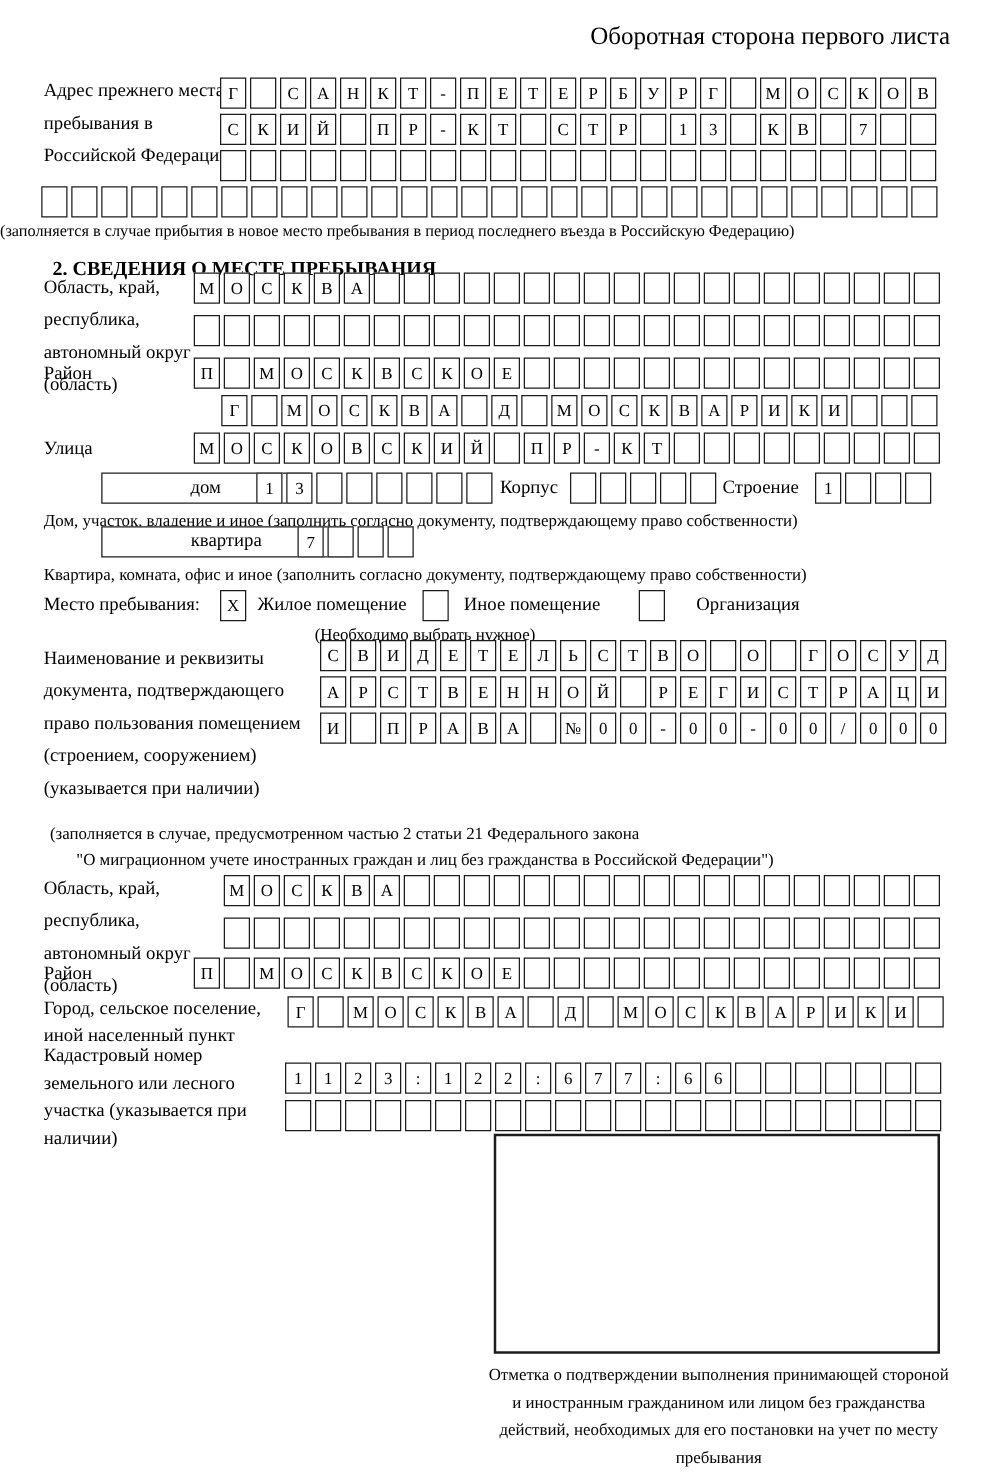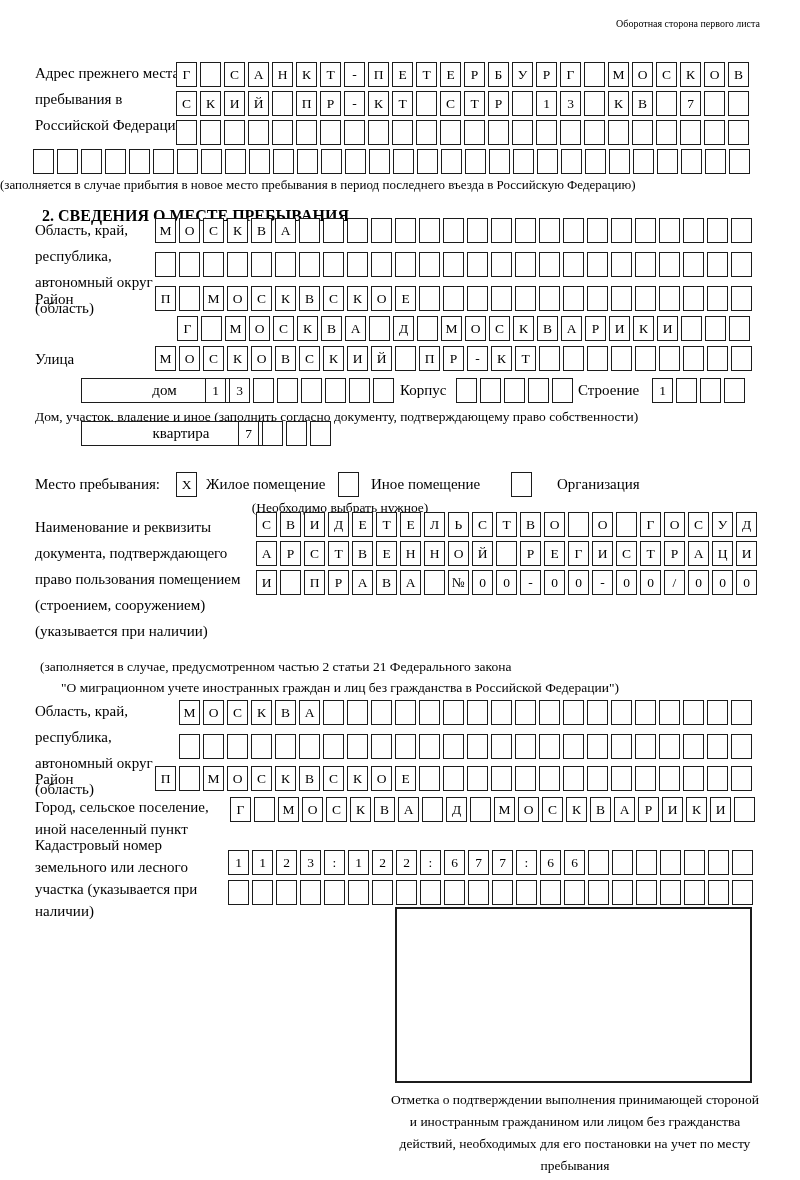--- a/index.html
+++ b/index.html
@@ -24,21 +24,21 @@
   .note{position:absolute;font-size:13px;}
   .heading{position:absolute;font-weight:bold;font-size:16px;}
   .inline-lbl{position:absolute;font-size:15px;line-height:25px;}
   .stamp-box{position:absolute;box-sizing:border-box;border:2px solid #1c1c1c;background:#fff;}
 </style>
 </head>
 <body>
 
 <div class="page">
 
-  <div class="abs" style="top:18px;left:0;width:760px;text-align:right;font-size:10px;">Оборотная сторона первого листа</div>
+  <div class="abs" style="top:18px;left:0;width:760px;text-align:right;font-size:20px;">Оборотная сторона первого листа</div>
 
   <div class="lbl" style="left:35px;top:60px;width:150px;">Адрес прежнего места пребывания в Российской Федерации</div>
   <div class="row" style="left:176px;top:62px;">
       <span class="cell">Г</span>
       <span class="cell"></span>
       <span class="cell">С</span>
       <span class="cell">А</span>
       <span class="cell">Н</span>
       <span class="cell">К</span>
       <span class="cell">Т</span>
@@ -317,20 +317,21 @@
     </div>
   <div class="note" style="left:35px;top:409px;font-size:13.5px;">Дом, участок, владение и иное (заполнить согласно документу, подтверждающему право собственности)</div>
 
   <div class="wbox" style="left:33px;top:421px;width:200px;">квартира</div>
   <div class="row" style="left:238px;top:421px;">
       <span class="cell">7</span>
       <span class="cell"></span>
       <span class="cell"></span>
       <span class="cell"></span>
     </div>
+  <div class="note" style="left:35px;top:452px;font-size:13.5px;">Квартира, комната, офис и иное (заполнить согласно документу, подтверждающему право собственности)</div>
 
   <div class="inline-lbl" style="left:35px;top:472px;font-family:Liberation Serif, serif;">Место пребывания:</div>
   <div class="cell abs" style="left:176px;top:472px;">X</div>
   <div class="inline-lbl" style="left:206px;top:472px;">Жилое помещение</div>
   <div class="cell abs" style="left:338px;top:472px;"></div>
   <div class="inline-lbl" style="left:371px;top:472px;">Иное помещение</div>
   <div class="cell abs" style="left:511px;top:472px;"></div>
   <div class="inline-lbl" style="left:557px;top:472px;">Организация</div>
   <div class="note" style="left:150px;top:500px;width:380px;text-align:center;font-size:13.5px;">(Необходимо выбрать нужное)</div>
 

